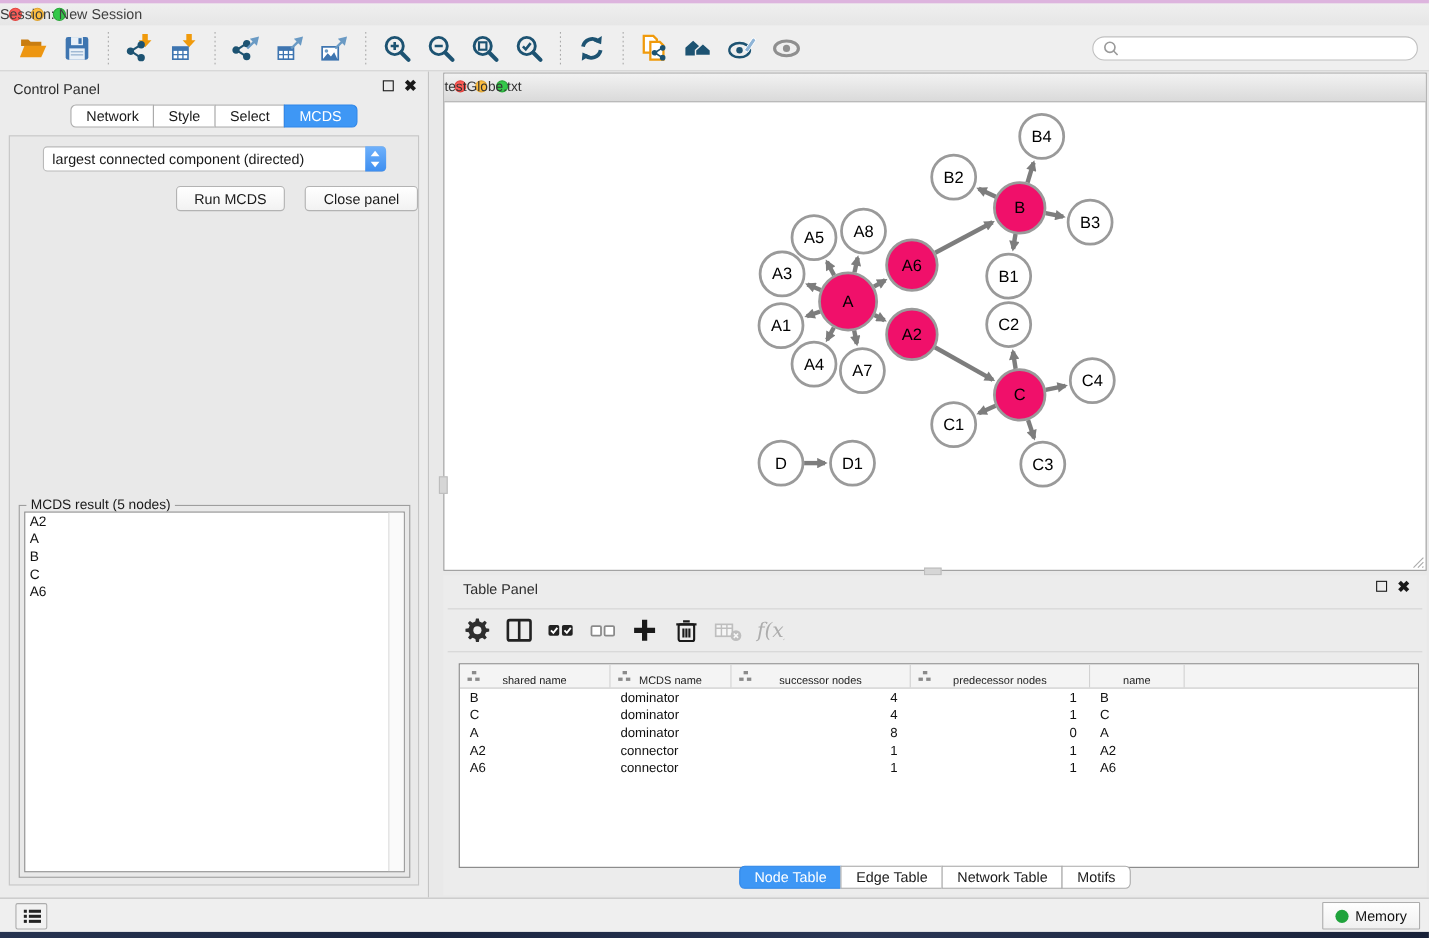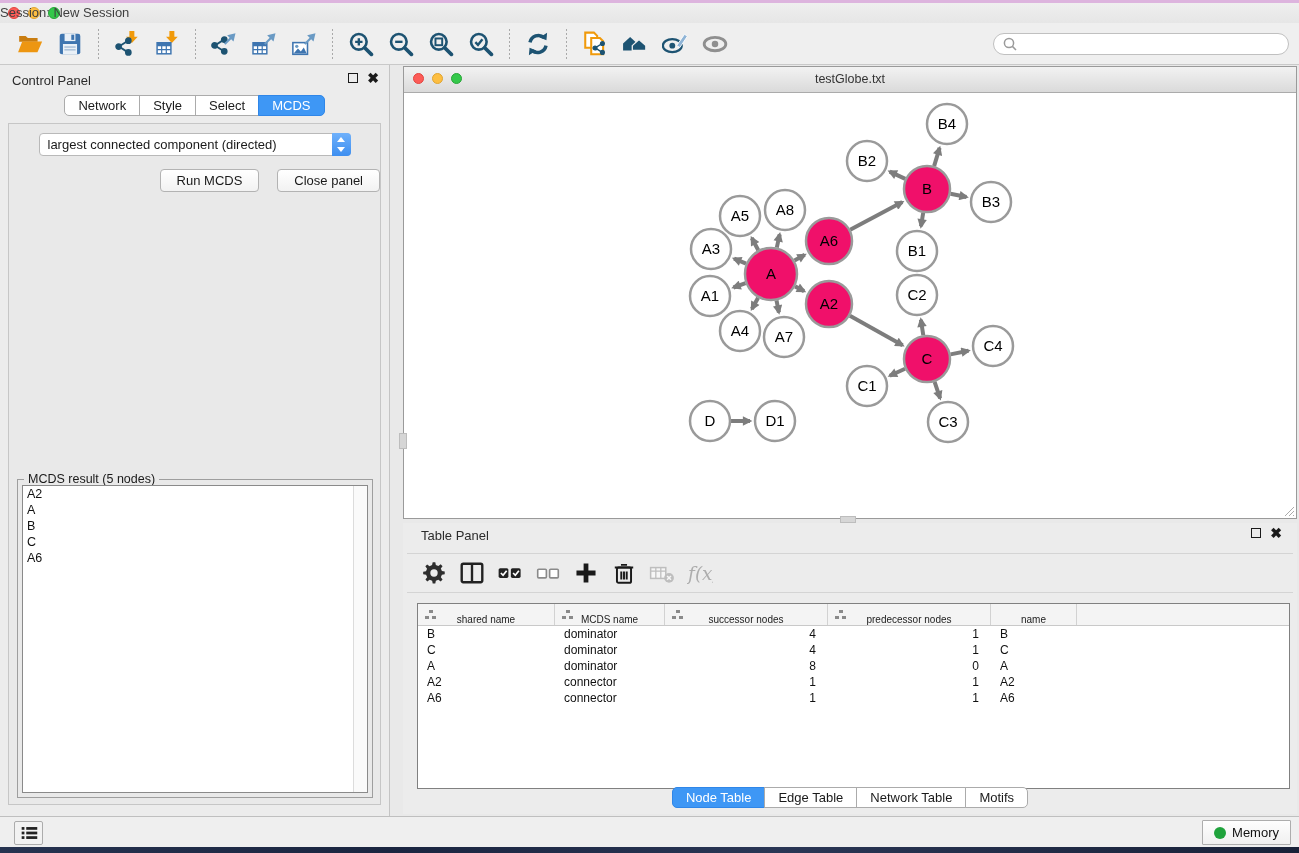--- a/index.html
+++ b/index.html
@@ -41,35 +41,35 @@
   .seg.active{background:#3E97F5;border-color:#2F86E8;color:#fff;}
   .cp-content{position:absolute;left:8px;right:8px;top:58px;bottom:11px;background:#E9E9E9;border:1px solid #C6C6C6;box-sizing:border-box;}
   .opt-label{text-align:center;margin-top:16px;font-size:13px;color:#1a1a1a;}
   .select{margin:9px auto 0;width:312px;height:23px;background:#fff;border:1px solid #B9B9B9;border-radius:4px;display:flex;align-items:center;position:relative;cursor:pointer;box-sizing:border-box;justify-content:space-between;}
   .select .sel-text{font-size:13px;padding-left:8px;color:#1a1a1a;flex:1;white-space:nowrap;overflow:hidden;}
   .stepper{width:19px;height:23px;margin:-1px -1px 0 0;background:linear-gradient(#6FB1FB,#3D8EF0);border-radius:0 4px 4px 0;position:relative;flex:none;}
   .stepper:before{content:"";position:absolute;left:5.5px;top:4px;border-left:4px solid transparent;border-right:4px solid transparent;border-bottom:5px solid #fff;}
   .stepper:after{content:"";position:absolute;left:5.5px;bottom:4px;border-left:4px solid transparent;border-right:4px solid transparent;border-top:5px solid #fff;}
   .btn-row{display:flex;justify-content:flex-end;gap:18px;margin-top:13px;}
   .mac-btn{height:23px;padding:0 16px;font-size:13px;color:#1a1a1a;background:linear-gradient(#FFFFFF,#F2F2F2);border:1px solid #B3B3B3;border-radius:4px;cursor:pointer;font-family:"Liberation Sans",sans-serif;}
-  .groupbox{position:absolute;left:8px;right:7px;top:335px;bottom:6px;border:1px solid #9E9E9E;margin-top:20px;}
+  .groupbox{position:absolute;left:8px;right:7px;top:335px;bottom:6px;border:1px solid #9E9E9E;}
   .groupbox .legend{position:absolute;top:-8px;left:6px;background:#E9E9E9;padding:0 4px;font-size:12.5px;color:#1a1a1a;}
   .listbox{position:absolute;inset:5px 4px 4px 4px;background:#fff;border:1px solid #8A8A8A;overflow:hidden;}
   .listbox .scroll{position:absolute;top:0;bottom:0;right:0;width:13px;background:#FAFAFA;border-left:1px solid #DCDCDC;}
   .list-item{font-size:12.5px;line-height:16px;padding-left:4px;color:#111;}
 
   
   .workspace{flex:1;position:relative;background:#E9E9E9;min-width:0;}
 
   
   .net-window{position:absolute;left:13px;top:1px;width:894px;height:453px;border:1px solid #9A9A9A;background:#fff;box-sizing:border-box;}
   .net-titlebar{height:25px;background:linear-gradient(#F2F2F2,#DADADA);border-bottom:1px solid #ABABAB;position:relative;}
   .net-titlebar .tl{width:11px;height:11px;}
   .net-titlebar .tl-group{top:6px;left:9px;}
-  .net-title{position:absolute;left:0;right:0;top:5px;text-align:center;font-size:12.5px;color:#333;}
+  .net-title{position:absolute;left:0;right:0;top:5px;font-size:12.5px;color:#333;}
   .net-canvas{position:absolute;left:0;top:25px;right:0;bottom:0;overflow:hidden;}
   .corner-grip{position:absolute;right:1px;bottom:1px;}
   .edge-grip-left{position:absolute;left:9px;top:368px;width:8px;height:16px;background:#D6D6D6;border:1px solid #BDBDBD;box-sizing:border-box;}
   .edge-grip-bottom{position:absolute;left:450px;top:451px;width:16px;height:7px;background:#D6D6D6;border:1px solid #BDBDBD;box-sizing:border-box;}
 
   
   .table-panel{position:absolute;left:13px;top:458px;right:2px;bottom:2px;background:#ECECEC;}
   .tp-toolbar{position:absolute;left:4px;right:4px;top:30px;height:40px;border-top:1px solid #D4D4D4;border-bottom:1px solid #D4D4D4;display:flex;align-items:center;padding-left:8px;box-sizing:border-box;}
   .tp-toolbar .tb-btn{padding:2px 6px;}
   .table-wrap{position:absolute;left:14px;top:80px;width:873px;height:186px;background:#fff;border:1px solid #808080;box-sizing:border-box;overflow:hidden;}

